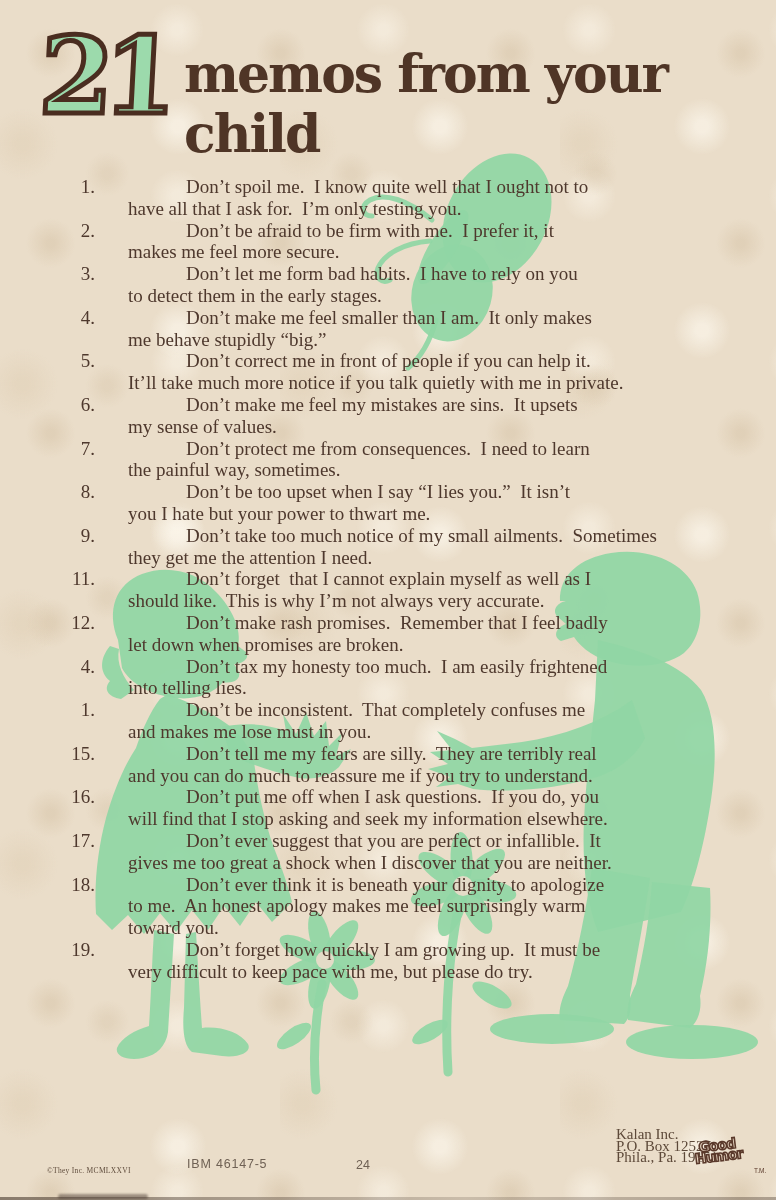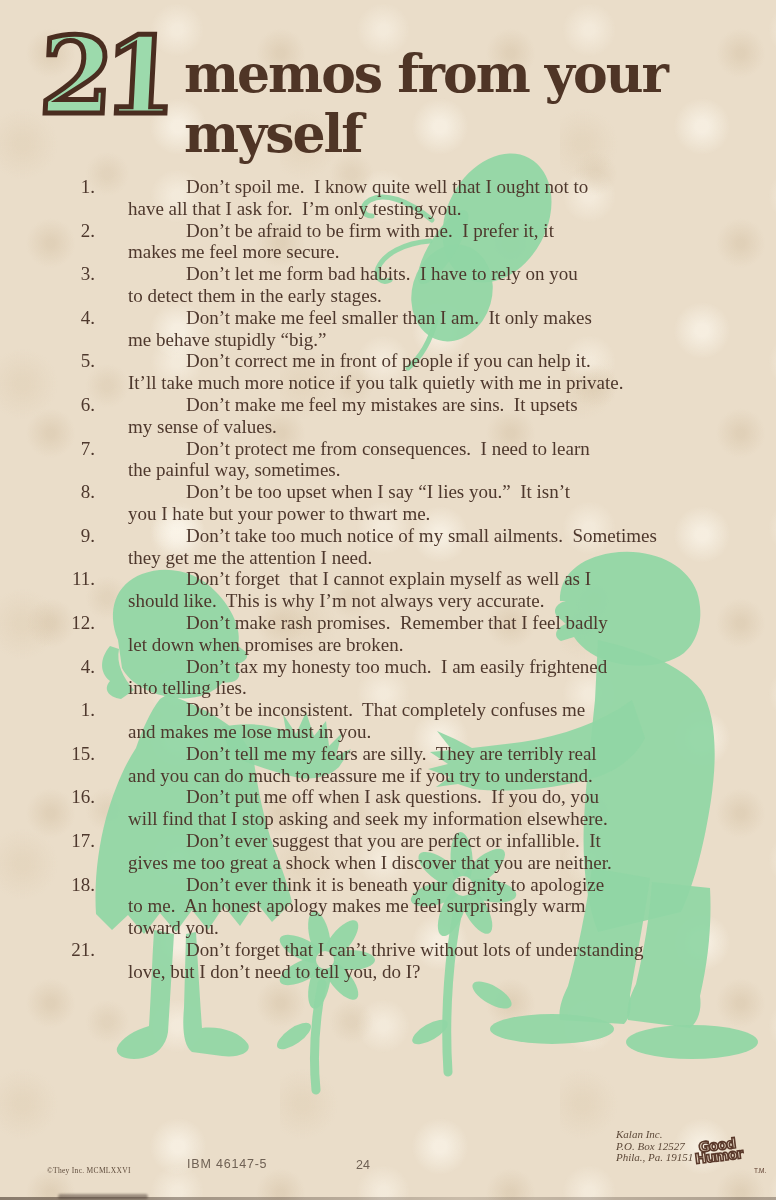--- a/index.html
+++ b/index.html
@@ -46,22 +46,22 @@
     display:block;white-space:pre-wrap;text-indent:58px;
     font:19px/21.8px "Liberation Serif",serif;color:#4e382d;
   }
   
   .f-copy{position:absolute;left:47px;top:1166px;font-size:7.5px;color:#5f4c3c;
     font-family:"Liberation Serif",serif;letter-spacing:.3px;}
   .f-code{position:absolute;left:187px;top:1157px;font-size:12.5px;color:#6f6154;
     font-family:"Liberation Sans",sans-serif;letter-spacing:.8px;}
   .f-page{position:absolute;left:356px;top:1158px;font-size:12.5px;color:#6f6154;
     font-family:"Liberation Sans",sans-serif;}
-  .f-pub{position:absolute;left:616px;top:1129px;font-size:11px;line-height:11.5px;
-    color:#5d4939;font-family:"Liberation Serif",serif;font-style:italic;}
+  .f-pub{position:absolute;left:616px;top:1129px;font-size:15px;line-height:11.5px;
+    color:#5d4939;font-family:"Liberation Serif",serif;}
   .f-logo{position:absolute;left:699px;top:1138px;transform:rotate(-7deg);width:70px;}
   .logo-line{display:block;font-family:"DejaVu Sans",sans-serif;font-weight:bold;
     font-size:14px;line-height:11px;color:#ead9c4;-webkit-text-stroke:1.6px #5a392b;
     letter-spacing:-1px;}
   .logo-line2{margin-left:-5px;}
   .f-tm{position:absolute;left:754px;top:1167px;font-size:6.5px;color:#5a392b;
     font-family:"Liberation Sans",sans-serif;}
   .bottom-edge{position:absolute;left:0;bottom:0;width:776px;height:3px;
     background:linear-gradient(90deg,rgba(55,40,30,.55),rgba(55,40,30,.18) 60%,rgba(55,40,30,.35));}
   .bottom-smudge{position:absolute;left:58px;bottom:1px;width:90px;height:5px;border-radius:3px;
@@ -129,21 +129,21 @@
         </g>
         <circle cx="463" cy="886" r="10" fill="#eadcc9"></circle>
         <path d="M458,910 C450,950 444,1010 448,1072" fill="none" stroke="#90d6a5" stroke-opacity="0.93" stroke-width="9" stroke-linecap="round"></path>
         <ellipse cx="492" cy="995" rx="22" ry="9" transform="rotate(30 492 995)"></ellipse>
         <ellipse cx="430" cy="1032" rx="20" ry="8" transform="rotate(-30 430 1032)"></ellipse>
       </g>
     </g>
   </svg>
 
   <div class="title-num">21</div>
-  <div class="title-text">memos from your myself</div>
+  <div class="title-text">memos from your child</div>
 
   <ol class="memo-list">
       <li>
         <span class="num">1.</span>
         <span class="txt">Don’t spoil me.  I know quite well that I ought not to
 have all that I ask for.  I’m only testing you.</span>
       </li>
       <li>
         <span class="num">2.</span>
         <span class="txt">Don’t be afraid to be firm with me.  I prefer it, it
@@ -219,23 +219,23 @@
         <span class="txt">Don’t ever suggest that you are perfect or infallible.  It
 gives me too great a shock when I discover that you are neither.</span>
       </li>
       <li>
         <span class="num">18.</span>
         <span class="txt">Don’t ever think it is beneath your dignity to apologize
 to me.  An honest apology makes me feel surprisingly warm
 toward you.</span>
       </li>
       <li>
-        <span class="num">21.</span>
-        <span class="txt">Don’t forget that I can’t thrive without lots of understanding
-love, but I don’t need to tell you, do I?</span>
+        <span class="num">19.</span>
+        <span class="txt">Don’t forget how quickly I am growing up.  It must be
+very difficult to keep pace with me, but please do try.</span>
       </li>
     </ol>
 
   <div class="f-copy">©They Inc. MCMLXXVI</div>
   <div class="f-code">IBM 46147-5</div>
   <div class="f-page">24</div>
 
   <div class="f-pub">
     <div>Kalan Inc.</div>
     <div>P.O. Box 12527</div>

